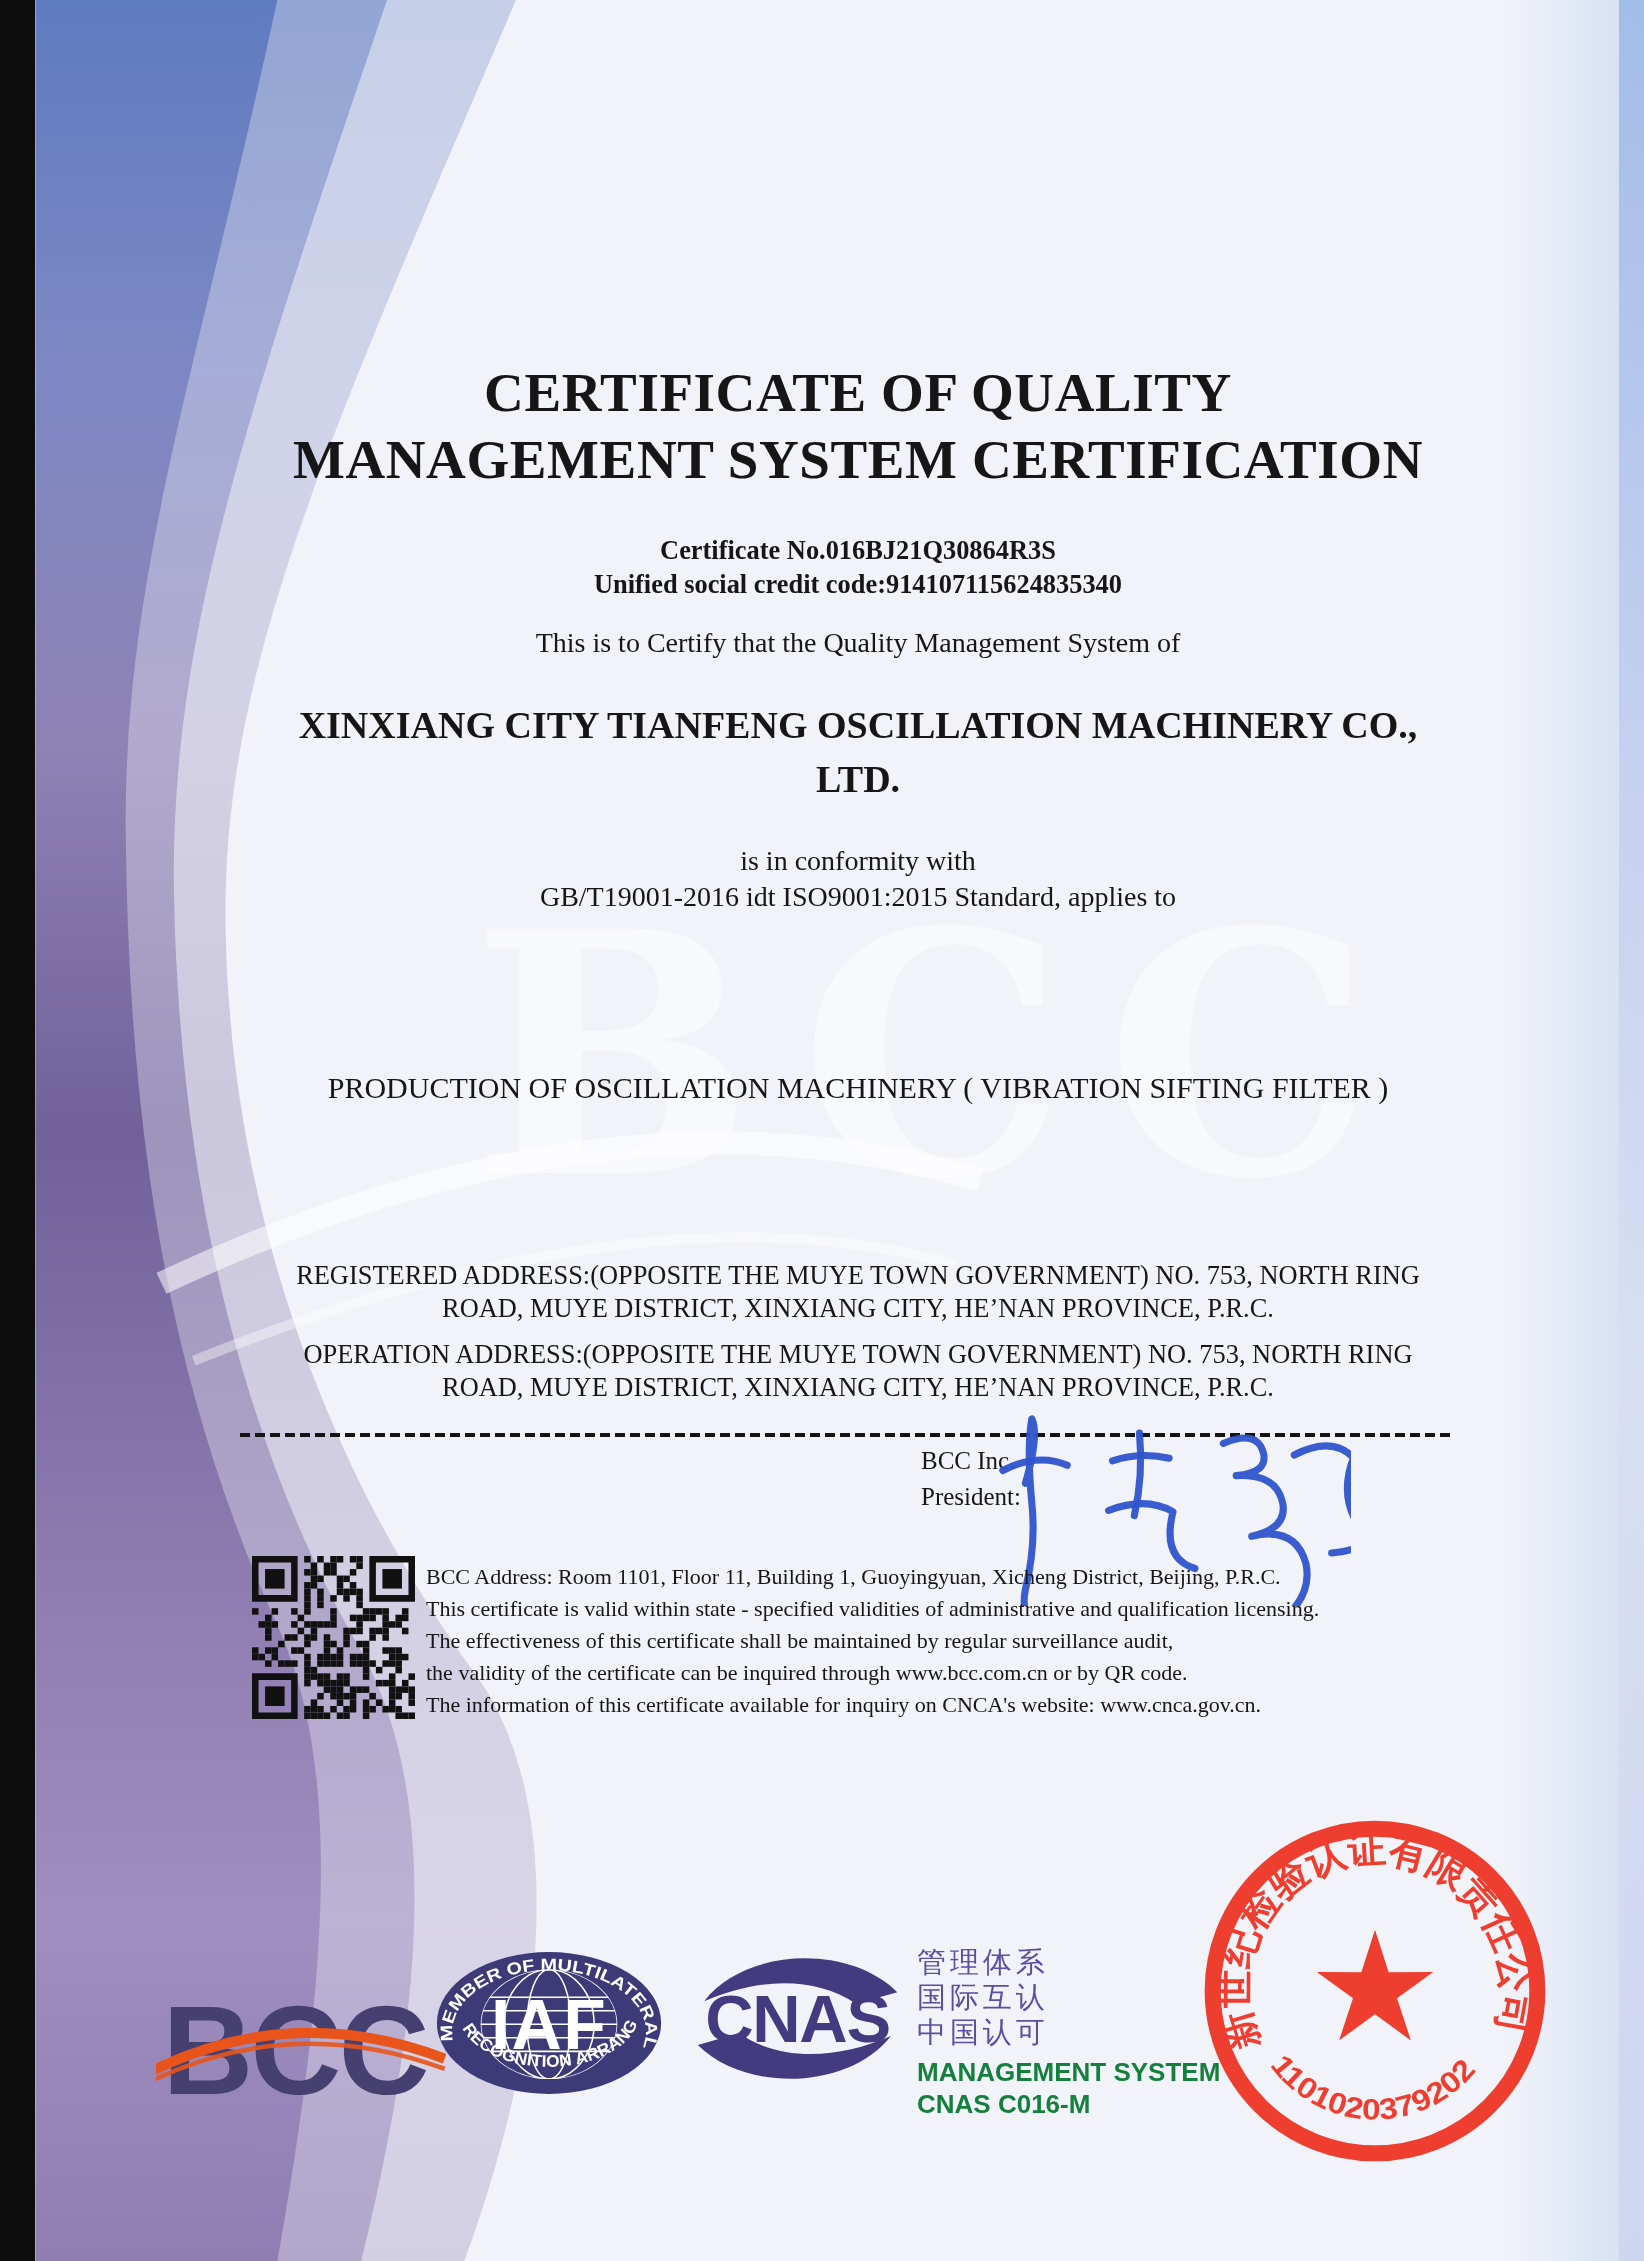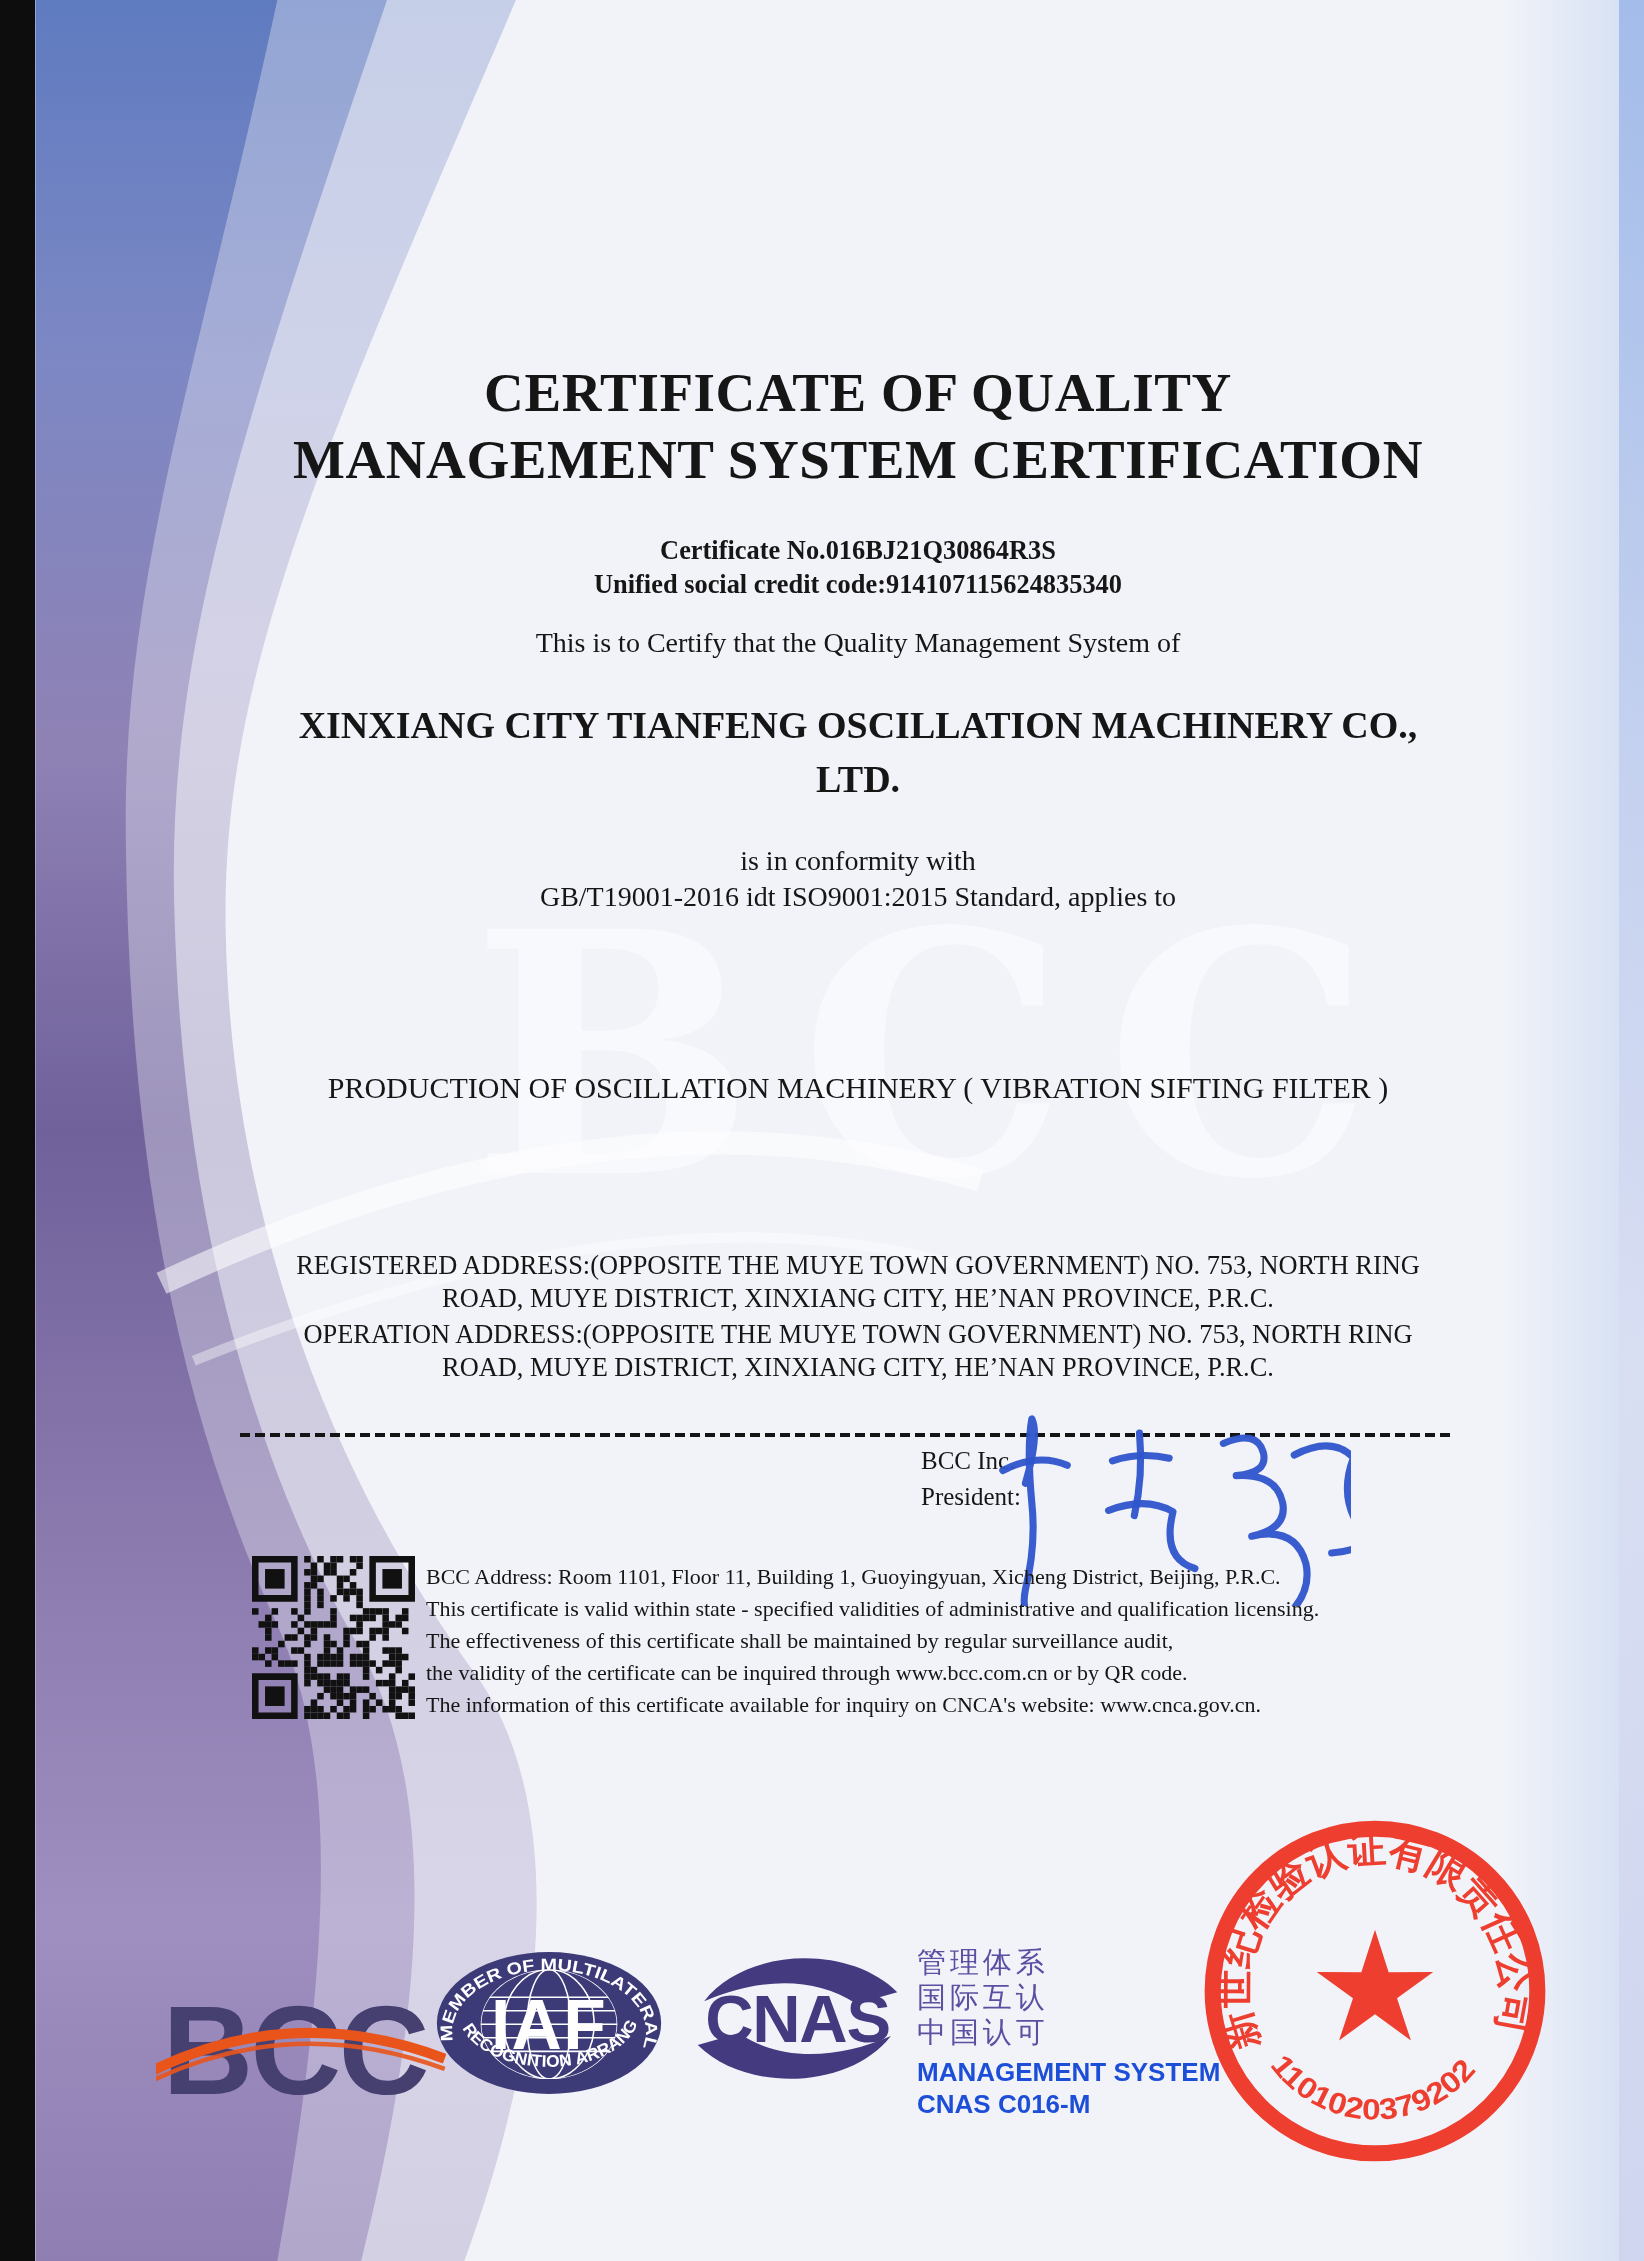--- a/index.html
+++ b/index.html
@@ -23,30 +23,30 @@
   
   .col { left:84px; width:1548px; text-align:center; }
   .title { top:359px; font-size:55px; font-weight:bold; line-height:67px; letter-spacing:0.6px; }
   .certnums { top:533px; font-size:26.4px; font-weight:bold; line-height:34px; }
   .certify { top:627px; font-size:28px; }
   .company { top:698px; font-size:38px; font-weight:bold; line-height:54px; }
   .conformity { top:845px; font-size:28px; }
   .standard { top:881px; font-size:28px; }
   .scope { top:1071px; font-size:30px; }
   .addresses { top:1246px; font-size:26.4px; line-height:33px; }
-  .addresses .inner { max-width:1167px; margin:3px auto; }
+  .addresses .inner { max-width:1167px; margin:13px auto; }
   .sep { left:240px; top:1433px; width:1215px; height:3.9px;
     background:repeating-linear-gradient(90deg,#141414 0 9.7px,rgba(0,0,0,0) 9.7px 15px); }
   .dates { left:187px; top:1443px; width:522px; text-align:right; font-size:25px; line-height:36px; }
   .issuer { left:921px; top:1443px; font-size:25px; line-height:36px; }
   .fineprint { left:426px; top:1561px; width:1084px; font-size:22px; line-height:32px; }
   .cnas-side { left:917px; top:1945px; color:#5b4fa2; }
   .cnas-side .cjk { font-size:29px; line-height:35px; letter-spacing:3.9px; }
   .cnas-side .en { font-family:"Liberation Sans","DejaVu Sans",sans-serif; font-weight:bold;
-    font-size:26px; line-height:32px; color:#1d4ed8; margin-top:6.4px; }
+    font-size:26px; line-height:32px; color:#15803d; margin-top:6.4px; }
   .bcc-word { fill:#454070; font-family:"Liberation Sans","DejaVu Sans",sans-serif; font-weight:bold; }
   .sig { stroke:#2e54cb; stroke-width:11; fill:none; stroke-linecap:round; stroke-linejoin:round; opacity:.95; }
 </style>
 </head>
 <body>
 
 <div class="page">
 
   <svg class="abs" style="left:0;top:0" width="645" height="2261" viewBox="0 0 1000 3506">
     <defs>

